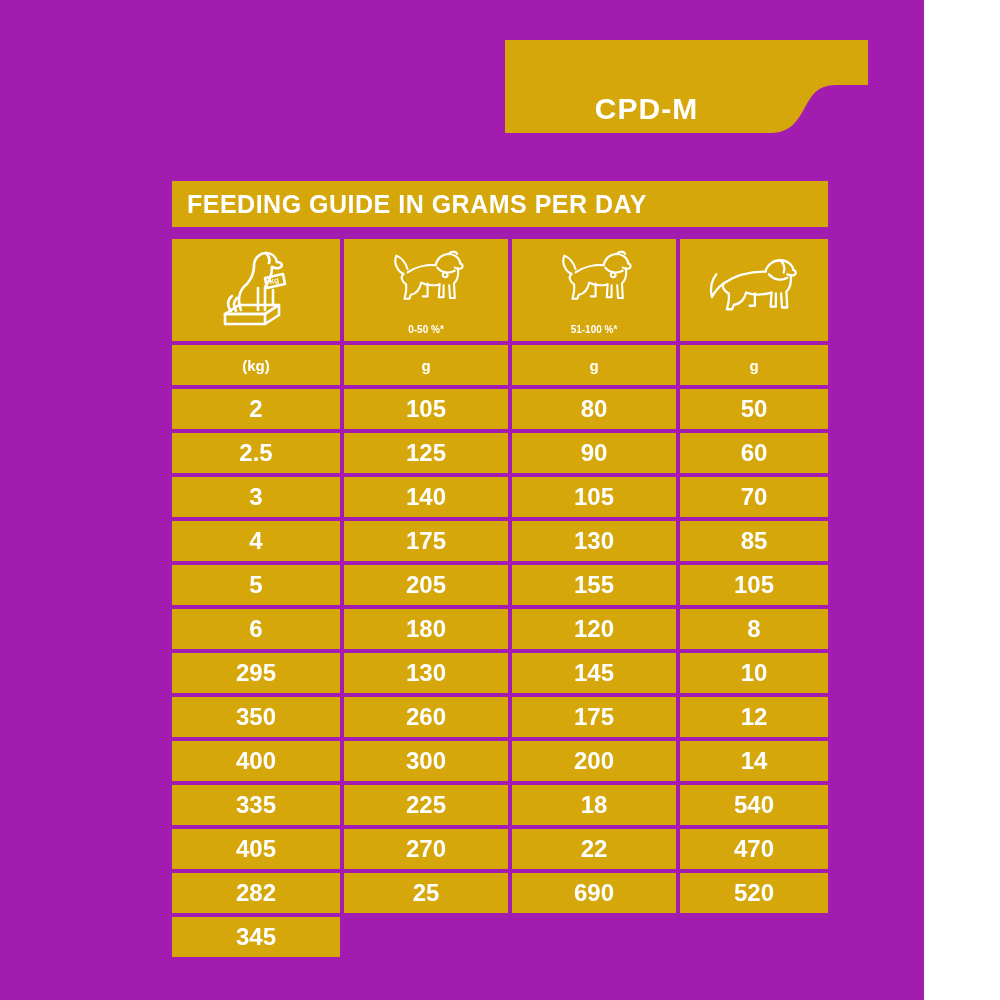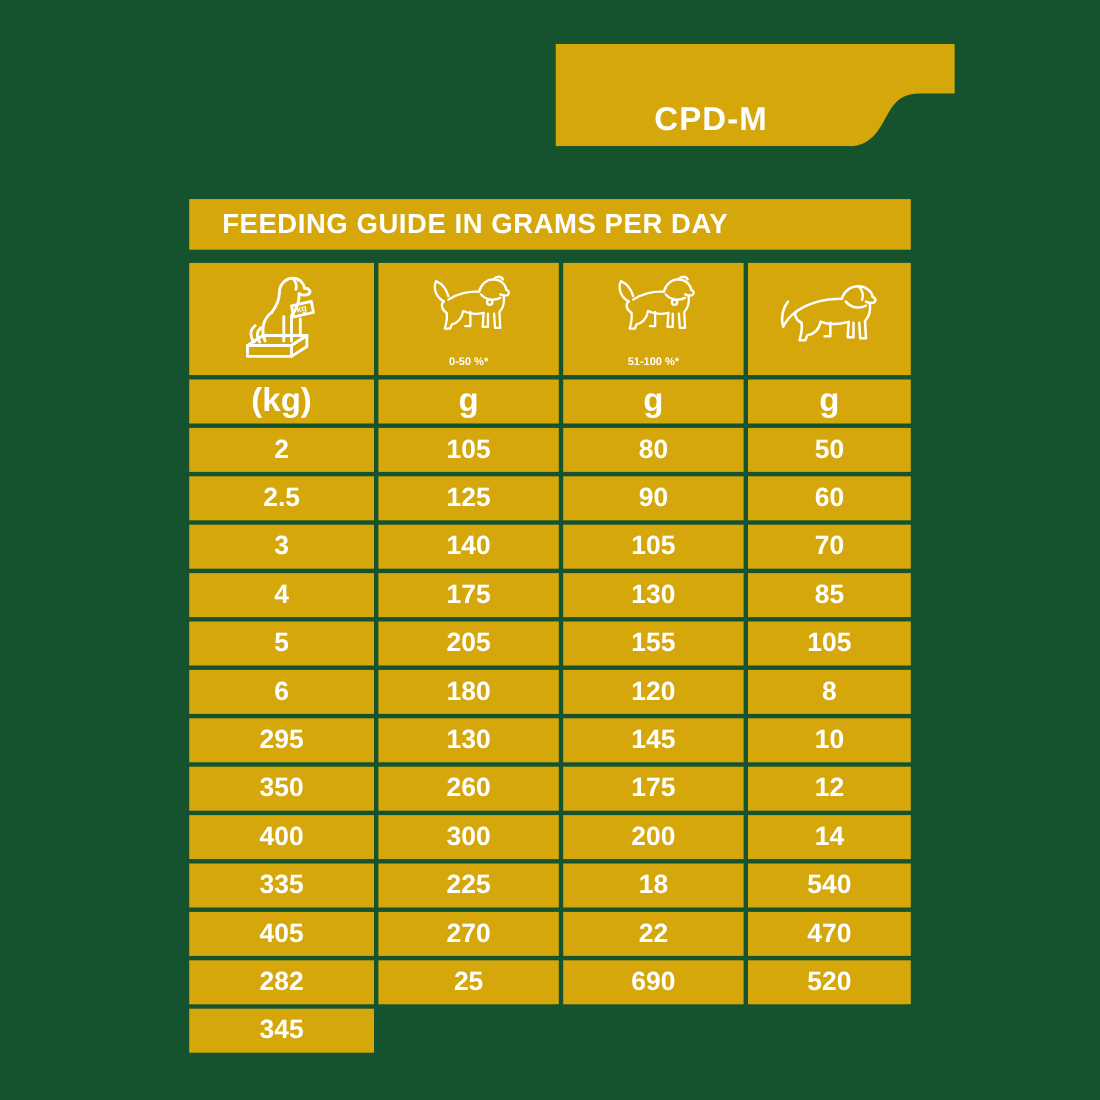--- a/index.html
+++ b/index.html
@@ -3,23 +3,23 @@
 <meta charset="utf-8">
 <style>
   html, body {
     margin: 0;
     padding: 0;
     background: #ffffff;
     font-family: "Liberation Sans", sans-serif;
   }
   .page {
     position: relative;
-    width: 1000px;
+    width: 924px;
     height: 1000px;
-    background: #14532d;
+    background: #a21caf;
     overflow: hidden;
   }
   
   .tab {
     position: absolute;
     left: 505px;
     top: 40px;
     width: 363px;
     height: 93px;
   }
@@ -44,42 +44,42 @@
   }
   .title-bar {
     height: 46px;
     background: var(--gold);
     color: #ffffff;
     font-weight: bold;
     font-size: 25px;
     letter-spacing: 0.5px;
     display: flex;
     align-items: center;
-    padding-left: 30px;
+    padding-left: 15px;
     box-sizing: border-box;
   }
   .grid {
     margin-top: 12px;
     display: grid;
     grid-template-columns: 168px 164px 164px 148px;
     grid-template-rows: 102px;
     grid-auto-rows: 40px;
     gap: 4px;
   }
   .cell {
     background: var(--gold);
     color: #ffffff;
     display: flex;
     align-items: center;
     justify-content: center;
     font-weight: bold;
     font-size: 24px;
     position: relative;
   }
-  .unit-cell { font-size: 30px; }
+  .unit-cell { font-size: 15px; }
   .icon-cell svg { display: block; }
   .icon-cell.with-caption svg { margin-bottom: 16px; }
   .caption {
     position: absolute;
     left: 0;
     right: 0;
     bottom: 6px;
     text-align: center;
     font-size: 10px;
     font-weight: bold;

